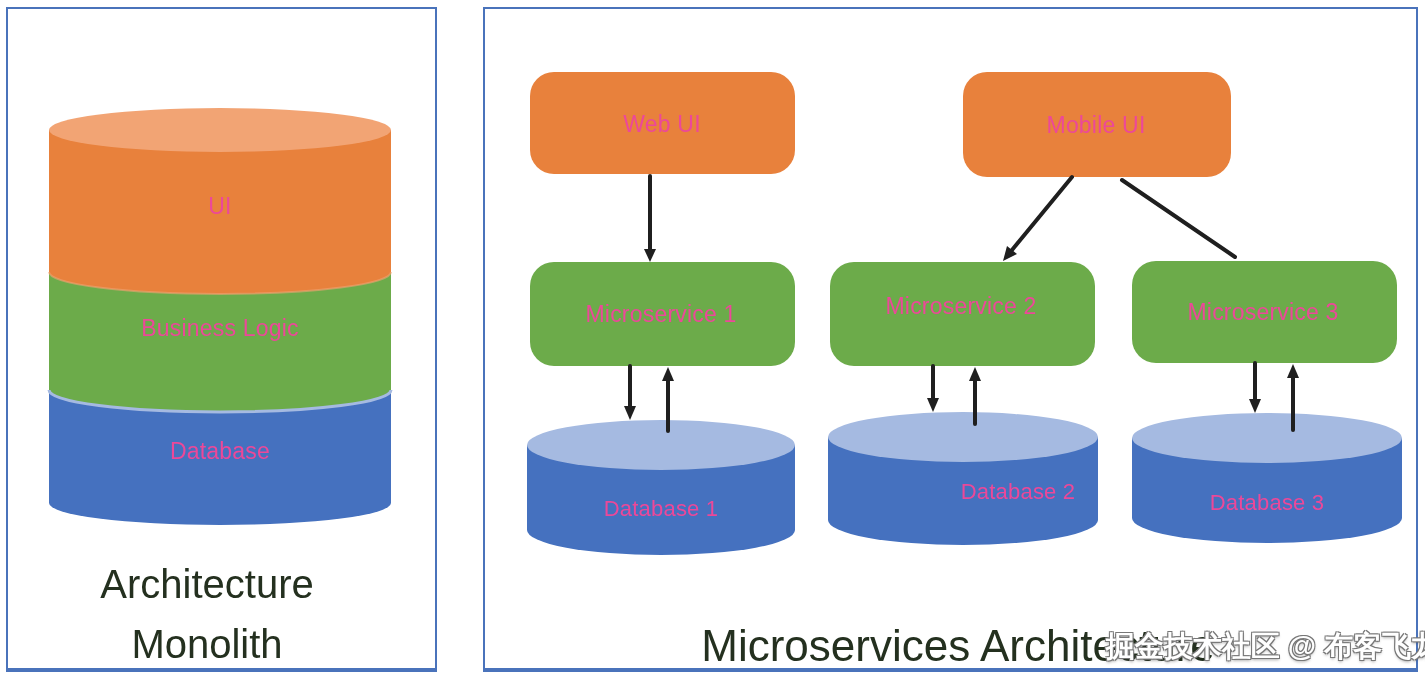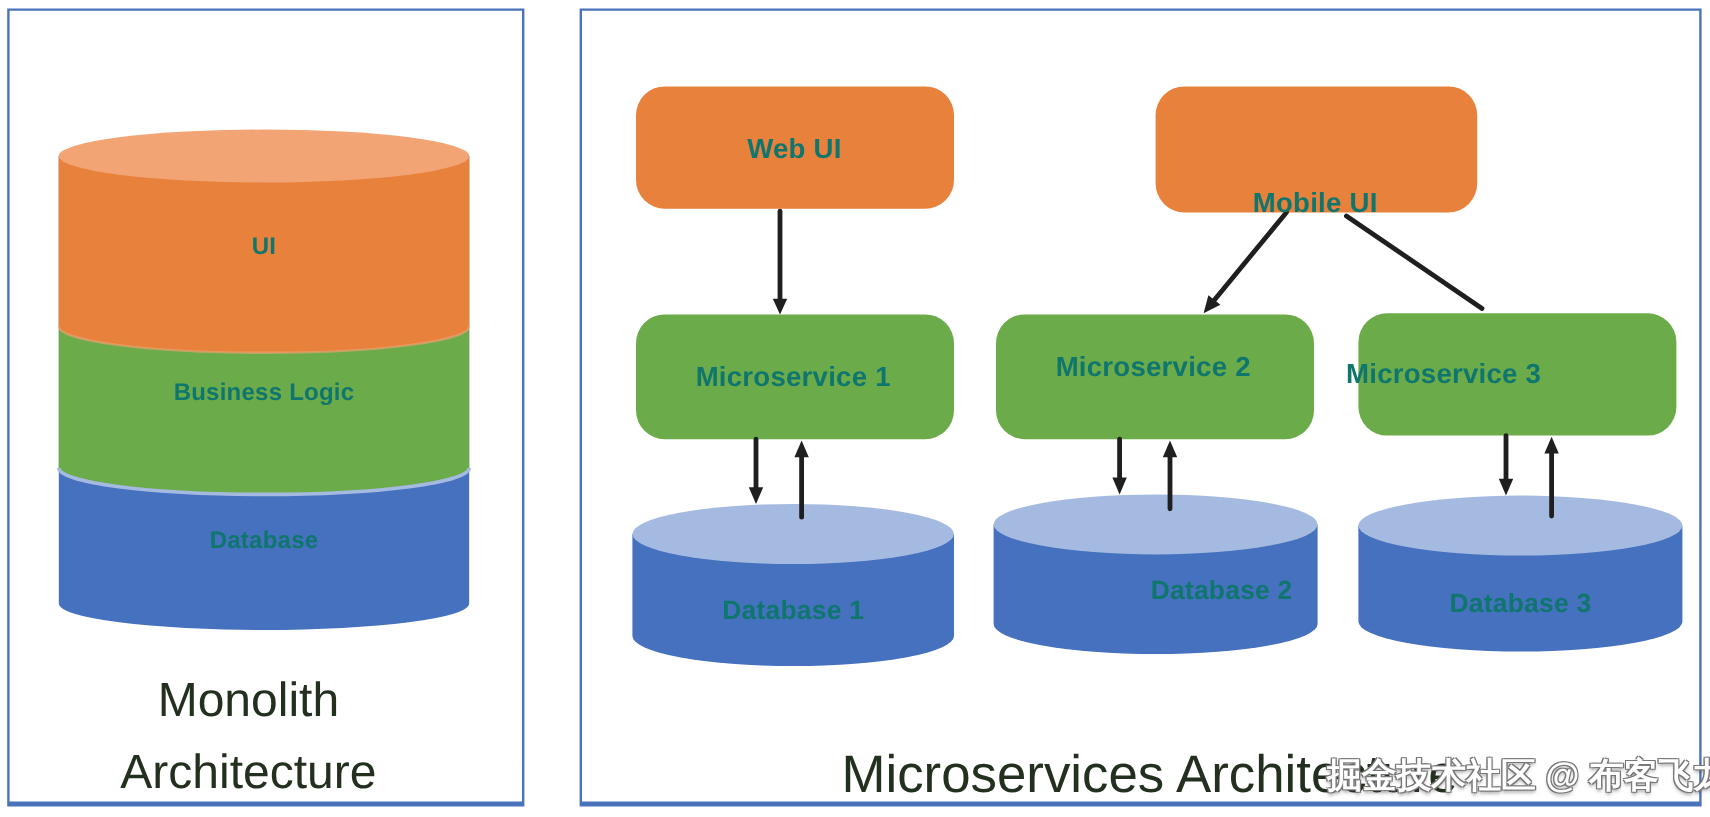--- a/index.html
+++ b/index.html
@@ -9,23 +9,23 @@
   }
   .panel{
     position:absolute;box-sizing:border-box;background:#ffffff;
     border:2px solid #4a73bb;border-bottom-width:4px;z-index:0;
   }
   .panel-left{left:6px;top:7px;width:431px;height:665px;}
   .panel-right{left:483px;top:7px;width:935px;height:665px;}
   svg.art{position:absolute;left:0;top:0;z-index:1;}
   .lbl{
     position:absolute;transform:translate(-50%,-50%);white-space:nowrap;
-    color:#0f766e;font-weight:bold;z-index:3;letter-spacing:.2px;
+    color:#ec4899;font-weight:normal;z-index:3;letter-spacing:.2px;
   }
-  .lbl-layer{font-size:20px;}
+  .lbl-layer{font-size:23px;}
   .lbl-box{font-size:23px;}
   .lbl-db{font-size:22px;}
   .big-title{
     position:absolute;transform:translate(-50%,-50%);white-space:nowrap;
     color:#24301f;font-weight:400;z-index:3;
   }
   .mono-title{text-align:center;line-height:60px;font-size:40px;}
   .micro-title{font-size:44px;}
   .watermark{
     position:absolute;transform:translate(-50%,-50%);white-space:nowrap;
@@ -99,30 +99,30 @@
       <line x1="1293" y1="377" x2="1293" y2="430" stroke="#1f1f1f"></line>
       <polygon points="1287,378 1299,378 1293,364" fill="#1f1f1f"></polygon>
     </g>
   </svg>
 
   <div class="lbl lbl-layer" style="left:220px;top:206px;">UI</div>
   <div class="lbl lbl-layer" style="left:220px;top:328px;">Business Logic</div>
   <div class="lbl lbl-layer" style="left:220px;top:451px;">Database</div>
 
   <div class="big-title mono-title" style="left:207px;top:614px;">
+    <div>Architecture</div>
     <div>Monolith</div>
-    <div>Architecture</div>
   </div>
 
   <div class="lbl lbl-box" style="left:662px;top:124px;">Web UI</div>
-  <div class="lbl lbl-box" style="left:1096px;top:125px;margin-top:44px;">Mobile UI</div>
+  <div class="lbl lbl-box" style="left:1096px;top:125px;">Mobile UI</div>
 
   <div class="lbl lbl-box" style="left:661px;top:314px;">Microservice 1</div>
   <div class="lbl lbl-box" style="left:961px;top:306px;">Microservice 2</div>
-  <div class="lbl lbl-box" style="left:1203px;top:312px;">Microservice 3</div>
+  <div class="lbl lbl-box" style="left:1263px;top:312px;">Microservice 3</div>
 
   <div class="lbl lbl-db" style="left:661px;top:509px;">Database 1</div>
   <div class="lbl lbl-db" style="left:982px;top:492px;margin-left:36px;">Database 2</div>
   <div class="lbl lbl-db" style="left:1267px;top:488px;margin-top:15px;">Database 3</div>
 
   <div class="big-title micro-title" style="left:958px;top:646px;">Microservices Architecture</div>
 
   <div class="watermark" style="left:1273px;top:647px;">掘金技术社区 @ 布客飞龙</div>
 
 </div>

